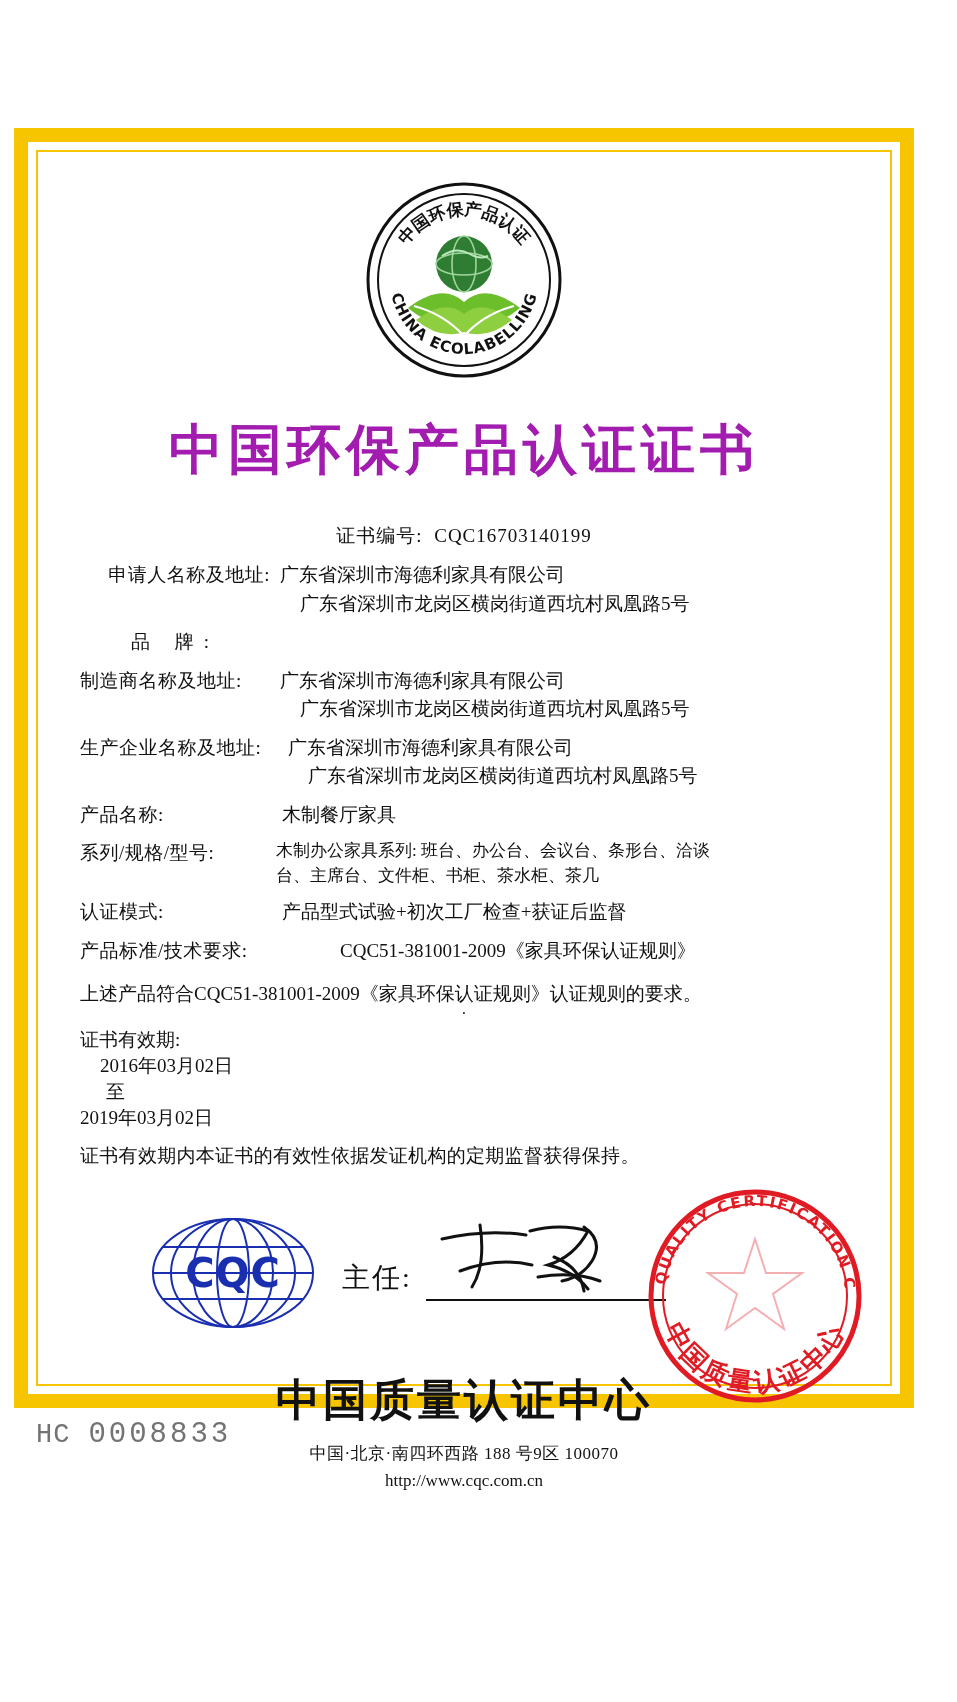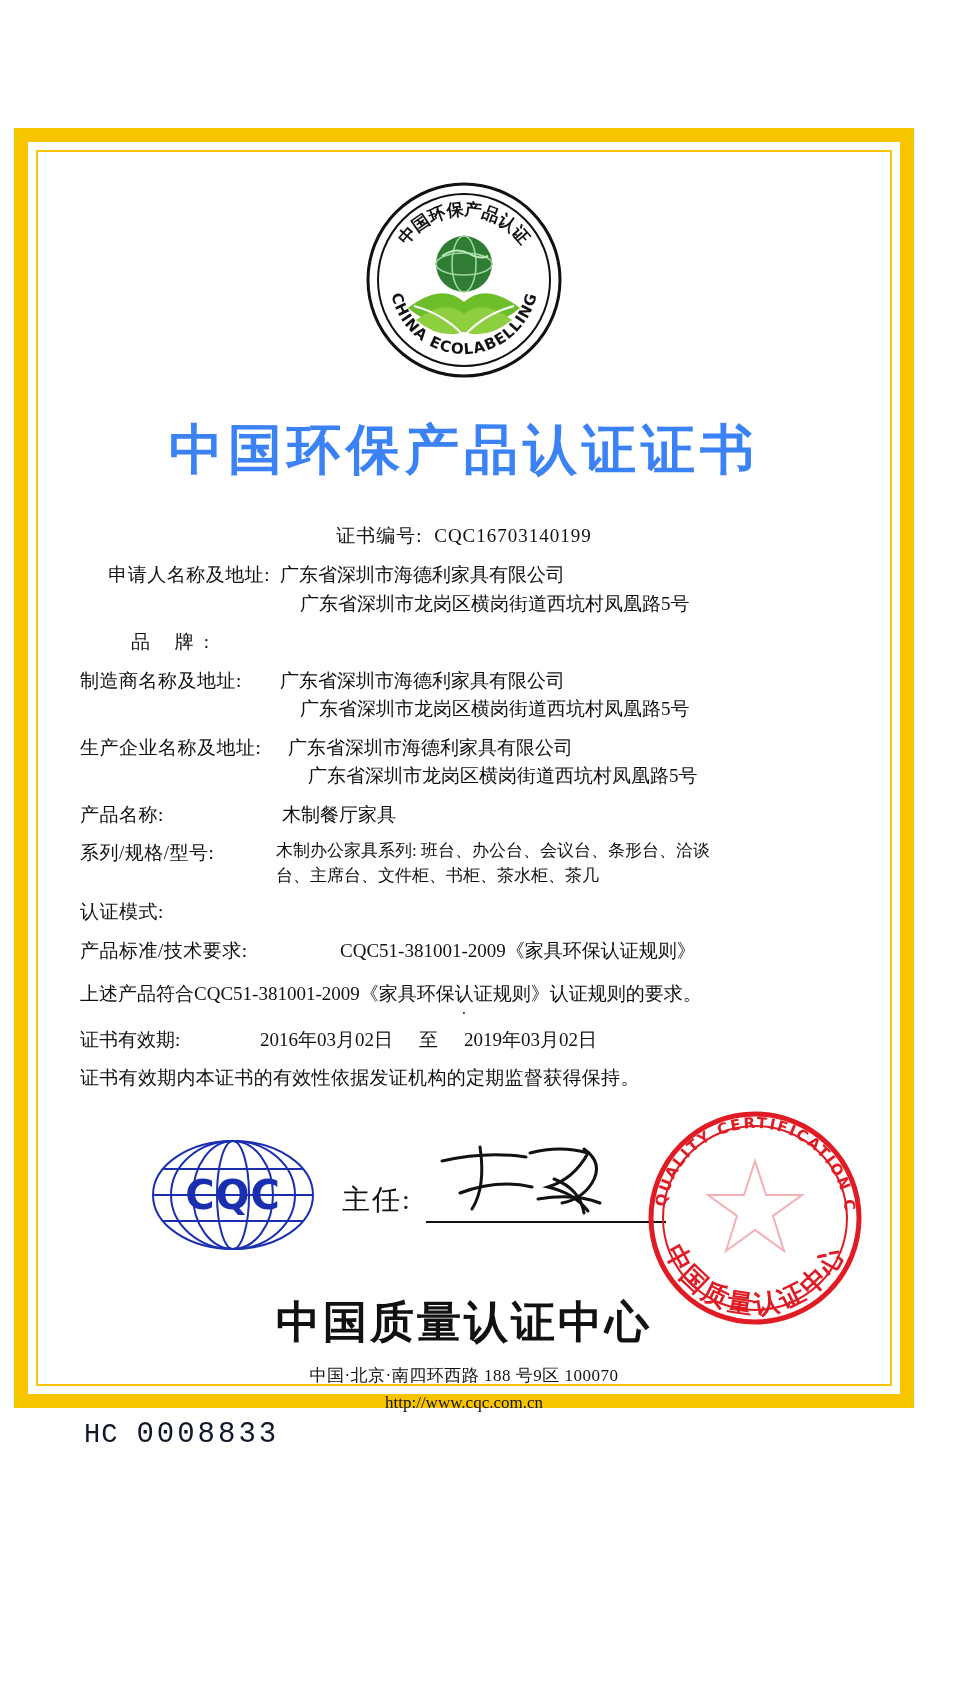--- a/index.html
+++ b/index.html
@@ -56,21 +56,21 @@
   }
 
   
   .main-title {
     text-align: center;
     font-family: "DejaVu Sans", "Liberation Sans", sans-serif;
     font-weight: bold;
     font-size: 54px;
     letter-spacing: 5px;
     margin-top: 34px;
-    color: #3b82f6;
+    color: #a21caf;
   }
 
   
   .cert-no-line {
     text-align: center;
     margin-top: 36px;
     font-size: 19px;
     letter-spacing: 1px;
   }
   .cert-no-line .lbl { margin-right: 6px; }
@@ -123,20 +123,21 @@
     font-size: 16px;
     line-height: 6px;
     margin-top: 2px;
   }
   .validity {
     margin-top: 10px;
     font-size: 19px;
     margin-left: 6px;
     display: flex;
     align-items: baseline;
+    flex-direction: column;
   }
   .validity .label { width: 160px; }
   .validity .d1 { padding-left: 20px; }
   .validity .sep { padding: 0 26px; }
   .note {
     margin-top: 12px;
     font-size: 19px;
     margin-left: 6px;
     letter-spacing: 0.3px;
   }
@@ -203,25 +204,24 @@
     margin-top: 6px;
     font-size: 17px;
     font-family: "Liberation Serif", serif;
   }
 
   
   .serial {
     position: absolute;
     left: 36px;
     top: 1418px;
-    color: #0f172a;
+    color: #737373;
     font-family: "Liberation Mono", "DejaVu Sans Mono", monospace;
     display: flex;
     align-items: baseline;
-    margin-left: 48px;
   }
   .serial .prefix { font-size: 27px; letter-spacing: 1px; }
   .serial .digits { font-size: 29px; letter-spacing: 3px; margin-left: 18px; }
 </style>
 </head>
 <body>
 
 <div class="cert-frame">
   <div class="cert-inner"></div>
 
@@ -302,20 +302,21 @@
       <div class="row indent-series">
         <div class="label">系列/规格/型号:</div>
         <div class="value value-sm value-indent-2">
           <span class="line">木制办公家具系列: 班台、办公台、会议台、条形台、洽谈</span>
           <span class="line">台、主席台、文件柜、书柜、茶水柜、茶几</span>
         </div>
       </div>
 
       <div class="row indent-mode">
         <div class="label">认证模式:</div>
+        <div class="value value-indent-1">产品型式试验+初次工厂检查+获证后监督</div>
       </div>
 
       <div class="row indent-standard">
         <div class="label">产品标准/技术要求:</div>
         <div class="value">CQC51-381001-2009《家具环保认证规则》</div>
       </div>
 
     </div>
 
     <div class="statement">上述产品符合CQC51-381001-2009《家具环保认证规则》认证规则的要求。</div>

